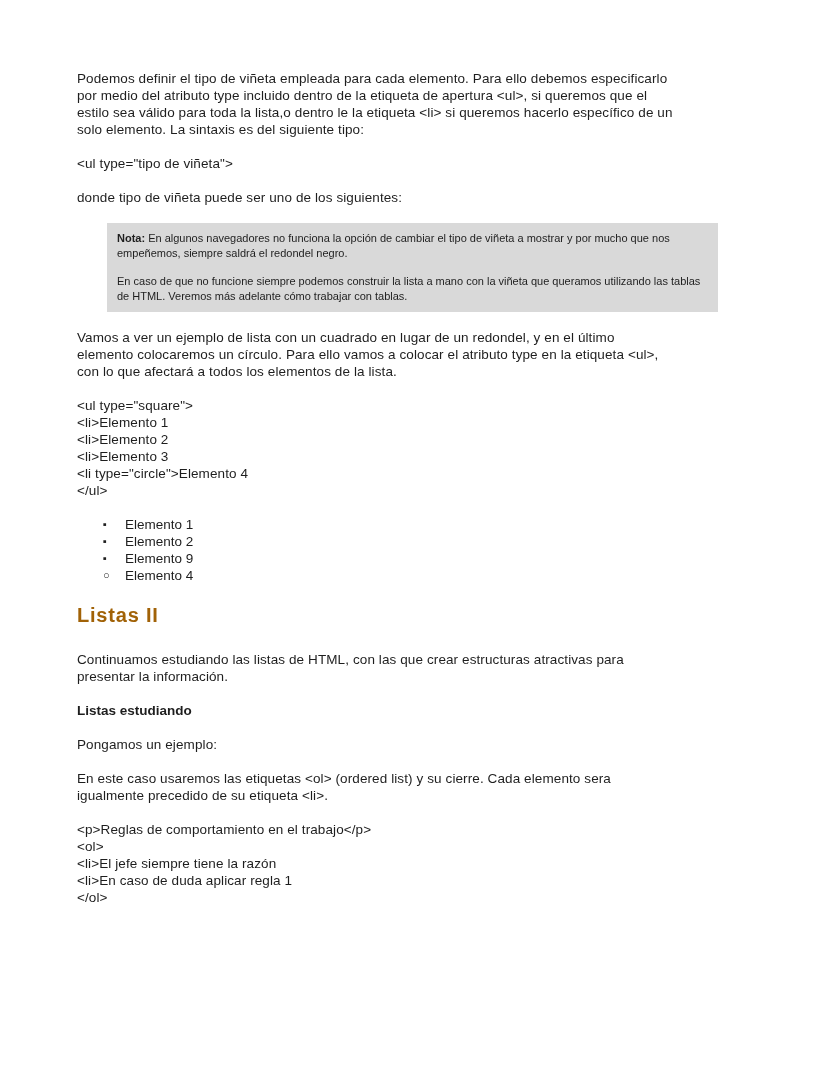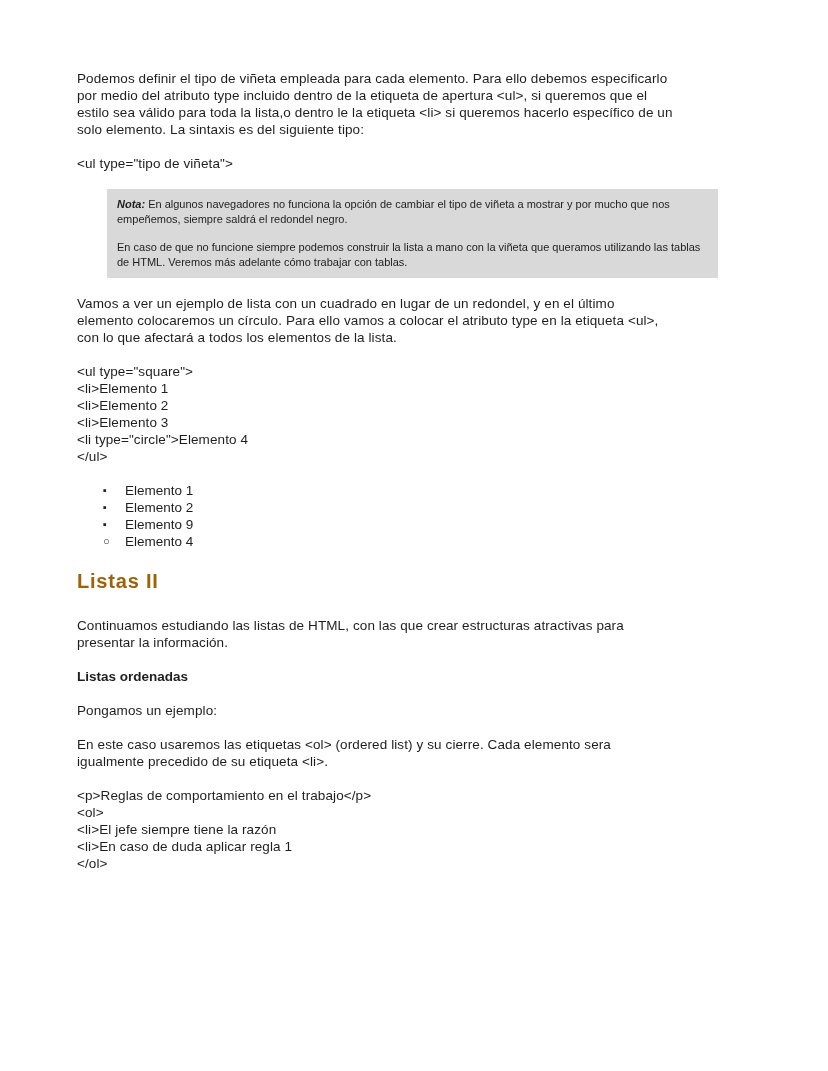--- a/index.html
+++ b/index.html
@@ -35,21 +35,21 @@
     margin: 14px 10px 17px 30px;
     width: 591px;
     padding: 8px 10px 9px 10px;
   }
   .nota-p {
     font-size: 11px;
     line-height: 14.5px;
     margin: 0;
   }
   .nota-p + .nota-p { margin-top: 14px; }
-  .nota-label { font-weight: bold; font-style: italic; }
+  .nota-label { font-weight: bold; }
   .result-list {
     margin: 17px 0 16px 0;
     font-size: 13.5px;
     line-height: 17px;
   }
   .result-item { display: flex; }
   .marker {
     width: 22px;
     margin-left: 26px;
     text-align: left;
@@ -84,20 +84,21 @@
 <div class="page">
   <div class="content">
 
     <p class="body-text first-block">Podemos definir el tipo de viñeta empleada para cada elemento. Para ello debemos especificarlo
 por medio del atributo type incluido dentro de la etiqueta de apertura &lt;ul&gt;, si queremos que el
 estilo sea válido para toda la lista,o dentro le la etiqueta &lt;li&gt; si queremos hacerlo específico de un
 solo elemento. La sintaxis es del siguiente tipo:</p>
 
     <p class="code-block">&lt;ul type="tipo de viñeta"&gt;</p>
 
+    <p class="body-text">donde tipo de viñeta puede ser uno de los siguientes:</p>
 
 
     <div class="nota-box">
       <p class="nota-p"><span class="nota-label">Nota:</span><span> En algunos navegadores no funciona la opción de cambiar el tipo de viñeta a mostrar y por mucho que nos empeñemos, siempre saldrá el redondel negro.</span></p>
       <p class="nota-p">En caso de que no funcione siempre podemos construir la lista a mano con la viñeta que queramos utilizando las tablas de HTML. Veremos más adelante cómo trabajar con tablas.</p>
     </div>
 
     <p class="body-text">Vamos a ver un ejemplo de lista con un cuadrado en lugar de un redondel, y en el último
 elemento colocaremos un círculo. Para ello vamos a colocar el atributo type en la etiqueta &lt;ul&gt;,
 con lo que afectará a todos los elementos de la lista.</p>
@@ -127,21 +128,21 @@
         <span class="marker">○</span>
         <span>Elemento 4</span>
       </div>
     </div>
 
     <h2 class="heading-2">Listas II</h2>
 
     <p class="body-text">Continuamos estudiando las listas de HTML, con las que crear estructuras atractivas para
 presentar la información.</p>
 
-    <p class="subheading">Listas ordenadas</p>
+    <p class="subheading">Listas estudiando</p>
 
     <p class="body-text">Pongamos un ejemplo:</p>
 
     <p class="body-text">En este caso usaremos las etiquetas &lt;ol&gt; (ordered list) y su cierre. Cada elemento sera
 igualmente precedido de su etiqueta &lt;li&gt;.</p>
 
     <p class="code-block">&lt;p&gt;Reglas de comportamiento en el trabajo&lt;/p&gt;
 &lt;ol&gt;
 &lt;li&gt;El jefe siempre tiene la razón
 &lt;li&gt;En caso de duda aplicar regla 1

